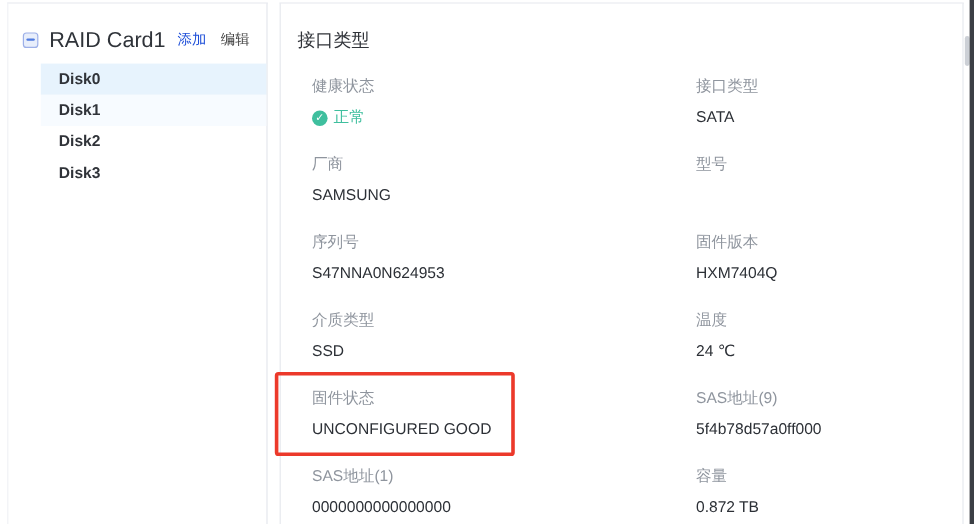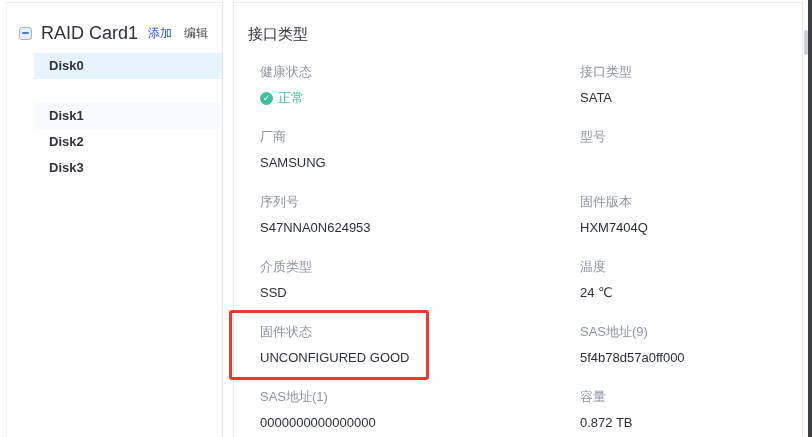--- a/index.html
+++ b/index.html
@@ -35,21 +35,21 @@
   .tree-link { font-size:12px; cursor:pointer; text-decoration:none; }
   .tree-link.add { color:#1d4ed8; margin-right:12px; }
   .tree-link.edit { color:#404040; }
 
   .disk-list { list-style:none; margin:8px 0 0 0; padding:0; }
   .disk-item {
     margin-left:27px; height:26px; line-height:26px;
     padding-left:15px; font-size:13px; color:#303339; cursor:pointer;font-weight:bold;
   }
   .disk-item.selected { background:#e7f3fd; }
-  .disk-item.alt      { background:#f7fbff;margin-top:24px; }
+  .disk-item.alt      { background:#f7fbff; }
 
   
   .panel {
     position:absolute; left:233px; top:2px; width:570px; height:435px;
     box-sizing:border-box; background:#fff;
     border-top:1px solid #e9ecf1;
     border-left:1px solid #e6e9ee;
     border-right:1px solid #e6e9ee;
   }
   .panel-title {

